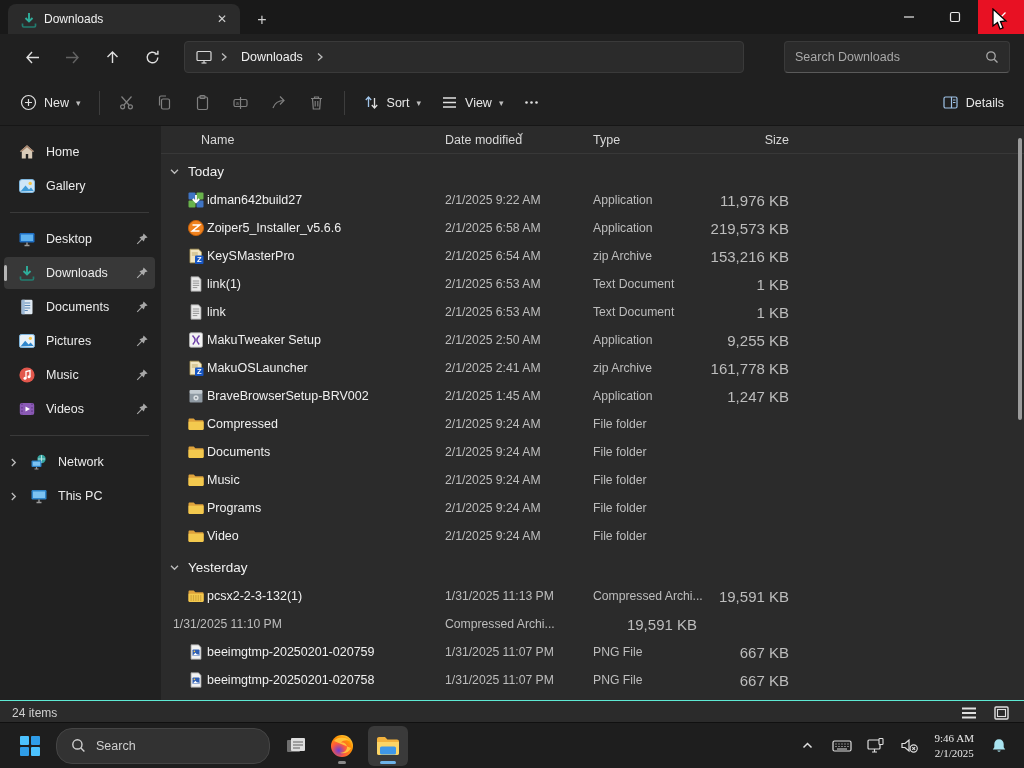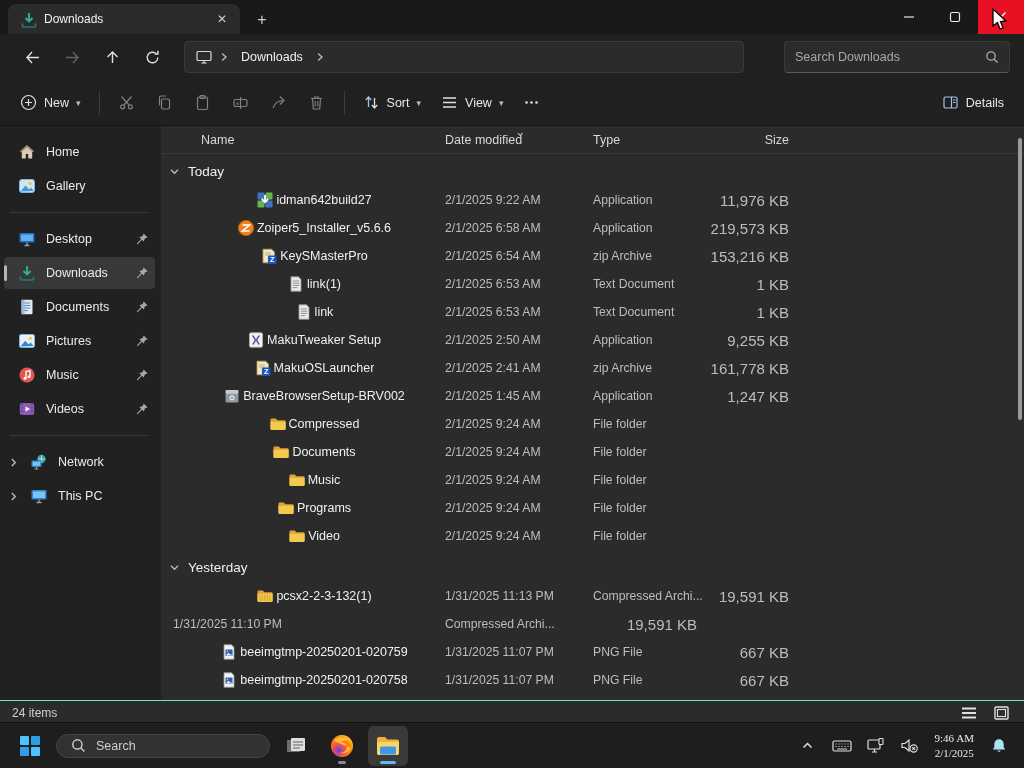--- a/index.html
+++ b/index.html
@@ -56,37 +56,37 @@
   .cols { display:grid; grid-template-columns:272px 148px 114px 92px; align-items:center; height:28px; padding-left:8px;
           border-bottom:1px solid #383838; color:#d8d8d8; font-size:12.5px; }
   .cols .h { padding-left:4px; position:relative; }
   .cols .h.name { padding-left:32px; }
   .cols .h.size { text-align:right; padding-right:6px; }
   .cols .sortmark { position:absolute; top:-9px; left:50%; color:#bdbdbd; }
   .listbody { position:absolute; top:28px; bottom:0; left:0; right:10px; overflow:hidden; padding-left:8px; }
   .group { display:flex; align-items:center; gap:8px; height:30px; margin-top:2px; color:#f0f0f0; font-size:13.5px; }
   .group .gchev { display:flex; color:#bdbdbd; }
   .row { display:grid; grid-template-columns:272px 148px 114px 92px; align-items:center; height:28px; border-radius:4px; }
-  .c-name { display:flex; align-items:center; gap:2px; padding-left:18px; overflow:hidden;justify-content:center; }
+  .c-name { display:flex; align-items:center; gap:2px; padding-left:18px; overflow:hidden; }
   .c-name .ficon { width:18px; height:18px; flex:0 0 auto; display:flex; }
   .c-name .fname { color:#f0f0f0; font-size:12.5px; white-space:nowrap; overflow:hidden; }
   .c-date,.c-type { color:#bdbdbd; font-size:12.2px; padding-left:4px; white-space:nowrap; }
   .c-size { color:#bdbdbd; font-size:15px; text-align:right; padding-right:6px; white-space:nowrap; }
   .vscroll { position:absolute; right:2px; top:12px; width:4px; height:282px; background:#9b9b9b; border-radius:2px; }
 
   
   .statusbar { height:24px; background:#2b2b2b; border-top:1px solid #5eead4; display:flex; align-items:center; padding:0 12px; color:#cfcfcf; font-size:12px; }
   .statusbar .right { margin-left:auto; display:flex; gap:10px; align-items:center; }
   .sview { width:22px; height:18px; display:flex; align-items:center; justify-content:center; border-radius:3px; }
 
   
   .taskbar { position:absolute; left:0; bottom:0; width:1024px; height:46px; background:#1e1e1e; border-top:1px solid #101010;
              display:flex; align-items:center; padding:0 10px; }
   .tb-start { width:40px; height:40px; display:flex; align-items:center; justify-content:center; border-radius:6px; }
-  .tb-search { width:214px; height:24px; margin-left:6px; background:#323232; border:1px solid #454545; border-radius:16px;
+  .tb-search { width:214px; height:36px; margin-left:6px; background:#323232; border:1px solid #454545; border-radius:16px;
                display:flex; align-items:center; gap:10px; padding:0 14px; color:#d0d0d0; }
   .tb-app { position:relative; width:40px; height:40px; margin-left:6px; display:flex; align-items:center; justify-content:center; border-radius:6px; }
   .tb-app.active { background:#3a3a3a; }
   .tb-app .runpill { position:absolute; bottom:2px; left:50%; transform:translateX(-50%); width:8px; height:3px; border-radius:2px; background:#8a8a8a; }
   .tb-app.active .runpill { width:16px; background:#6db3e8; }
   .tray { margin-left:auto; display:flex; align-items:center; gap:4px; }
   .tray-ic { width:30px; height:36px; display:flex; align-items:center; justify-content:center; border-radius:4px; color:#e0e0e0; }
   .clock { text-align:center; font-size:11px; line-height:1.3; color:#eaeaea; padding:0 6px;font-family:Liberation Serif, serif; }
   svg { display:block; }
 </style>

